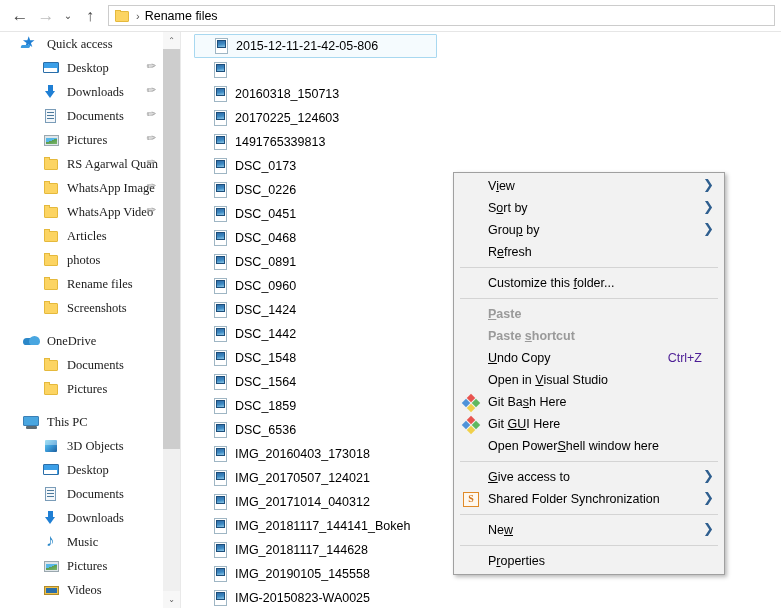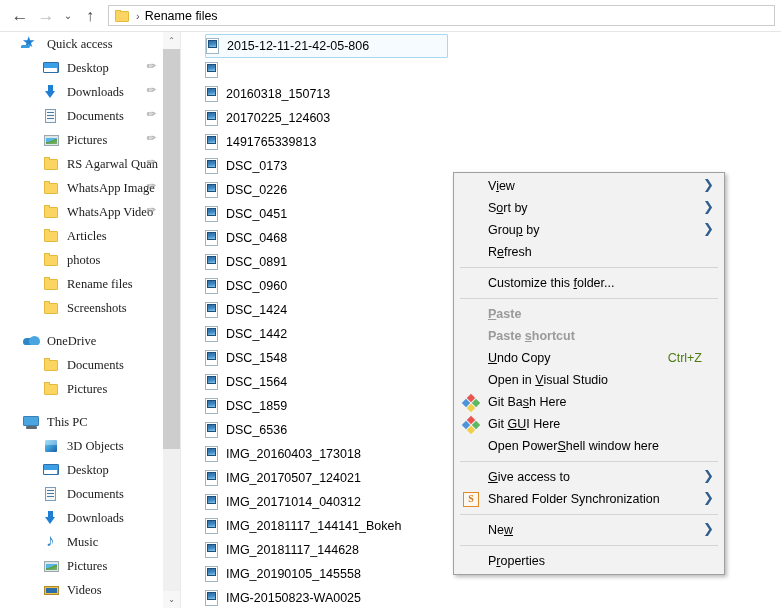--- a/index.html
+++ b/index.html
@@ -356,26 +356,26 @@
     left: 181px; top: 32px;
     width: 600px; height: 576px;
     background: #ffffff;
     overflow: hidden;
     padding-top: 2px;
     box-sizing: border-box;
   }
   .file-row {
     position: relative;
     height: 24px;
-    margin-left: 24px;
+    margin-left: 13px;
     width: 243px;
     display: flex;
     align-items: center;
     box-sizing: border-box;
-    padding-left: 0;
+    padding-left: 20px;
   }
   .file-row.selected {
     border: 1px solid #a8d8f0;
     background: #f5fbfe;
     border-radius: 1px;
   }
   .file-name {
     font-size: 12.5px;
     color: #000000;
     white-space: nowrap;
@@ -431,21 +431,21 @@
   }
   .menu-item .mi-label {
     font-size: 12.5px;
     color: #000000;
   }
   .menu-item.disabled .mi-label { color: #9a9a9a; font-weight: bold; }
   .menu-item .mi-accel {
     position: absolute;
     right: 22px;
     font-size: 12.5px;
-    color: #4d7c0f;
+    color: #4c1d95;
   }
   .menu-item .mi-arrow {
     position: absolute;
     right: 10px;
     top: 3px;
     font-size: 13px;
     color: #2f5f8f;
     font-family: "DejaVu Sans", sans-serif;
     line-height: 1;
   }

